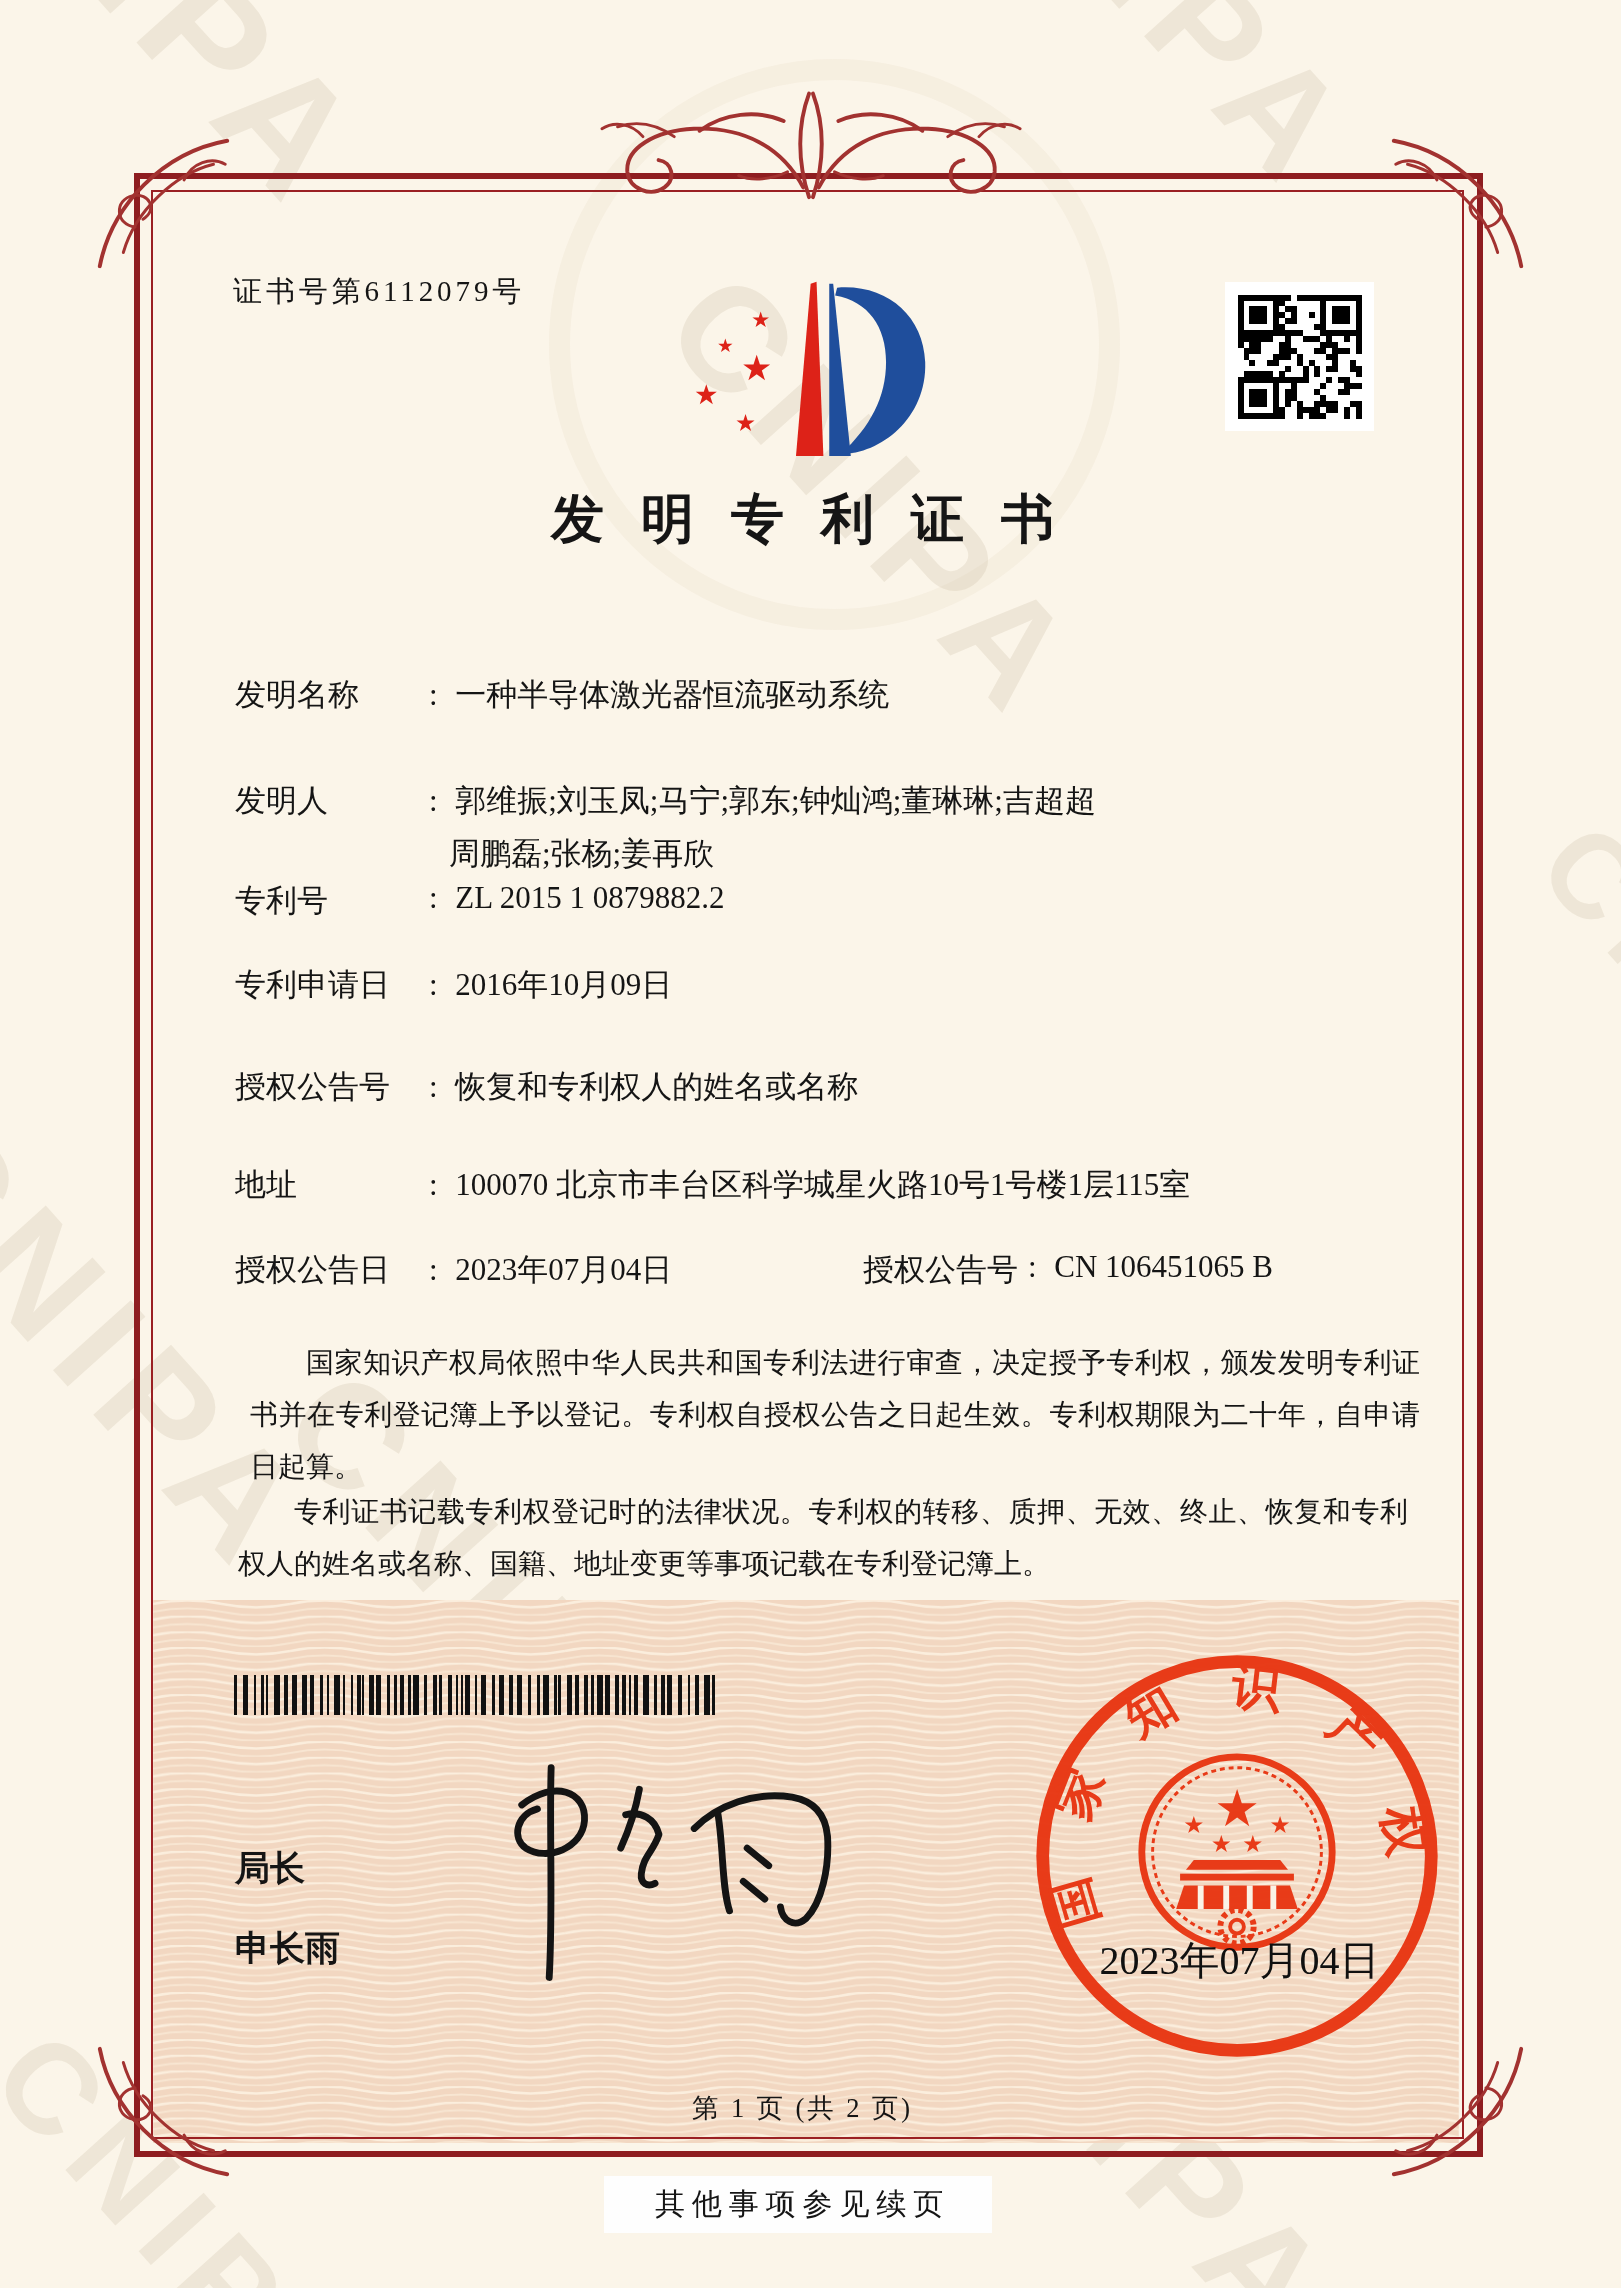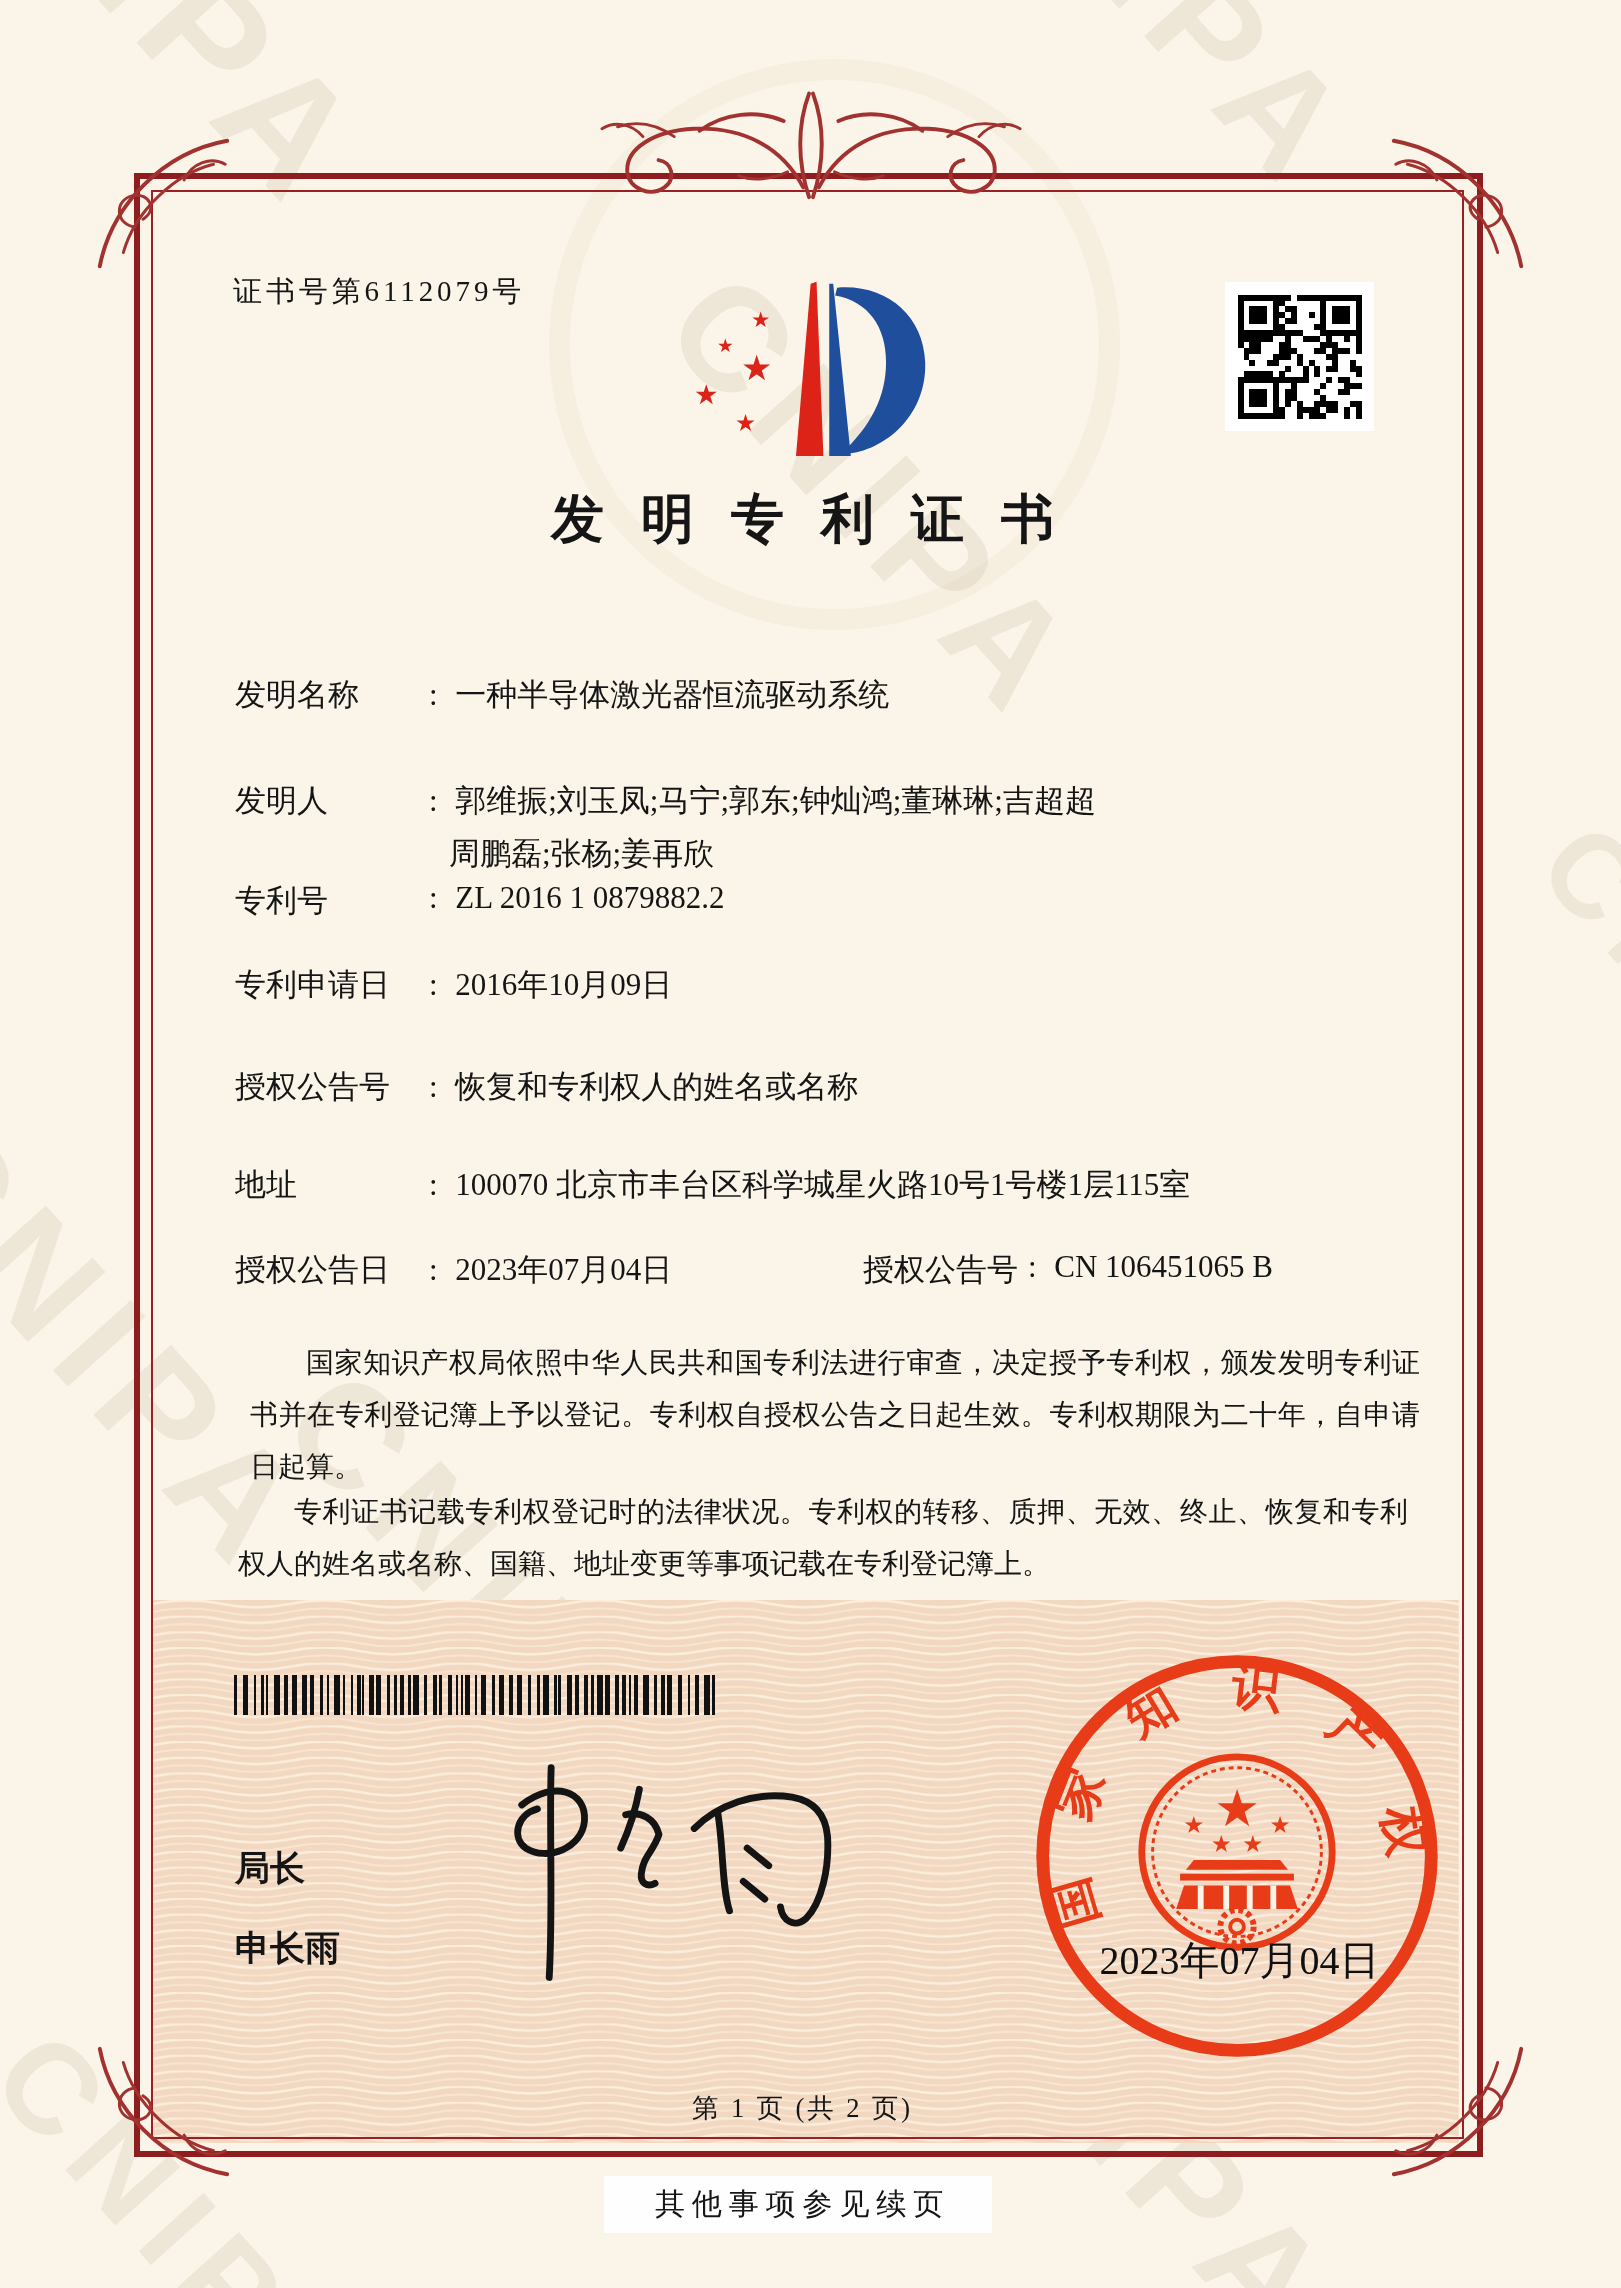--- a/index.html
+++ b/index.html
@@ -386,21 +386,21 @@
 <div class="row" style="top:674px;">
   <span class="lbl">发明名称</span><span class="colon">:</span><span class="val">一种半导体激光器恒流驱动系统</span>
 </div>
 <div class="row" style="top:780px;">
   <span class="lbl">发明人</span><span class="colon">:</span><span class="val">郭维振;刘玉凤;马宁;郭东;钟灿鸿;董琳琳;吉超超</span>
 </div>
 <div class="row" style="top:833px;left:449px;">
   <span>周鹏磊;张杨;姜再欣</span>
 </div>
 <div class="row" style="top:880px;">
-  <span class="lbl">专利号</span><span class="colon">:</span><span class="val">ZL 2016 1 0879882.2</span>
+  <span class="lbl">专利号</span><span class="colon">:</span><span class="val">ZL 2015 1 0879882.2</span>
 </div>
 <div class="row" style="top:964px;">
   <span class="lbl">专利申请日</span><span class="colon">:</span><span class="val">2016年10月09日</span>
 </div>
 <div class="row" style="top:1066px;">
   <span class="lbl">授权公告号</span><span class="colon">:</span><span class="val">恢复和专利权人的姓名或名称</span>
 </div>
 <div class="row" style="top:1164px;">
   <span class="lbl">地址</span><span class="colon">:</span><span class="val">100070 北京市丰台区科学城星火路10号1号楼1层115室</span>
 </div>

